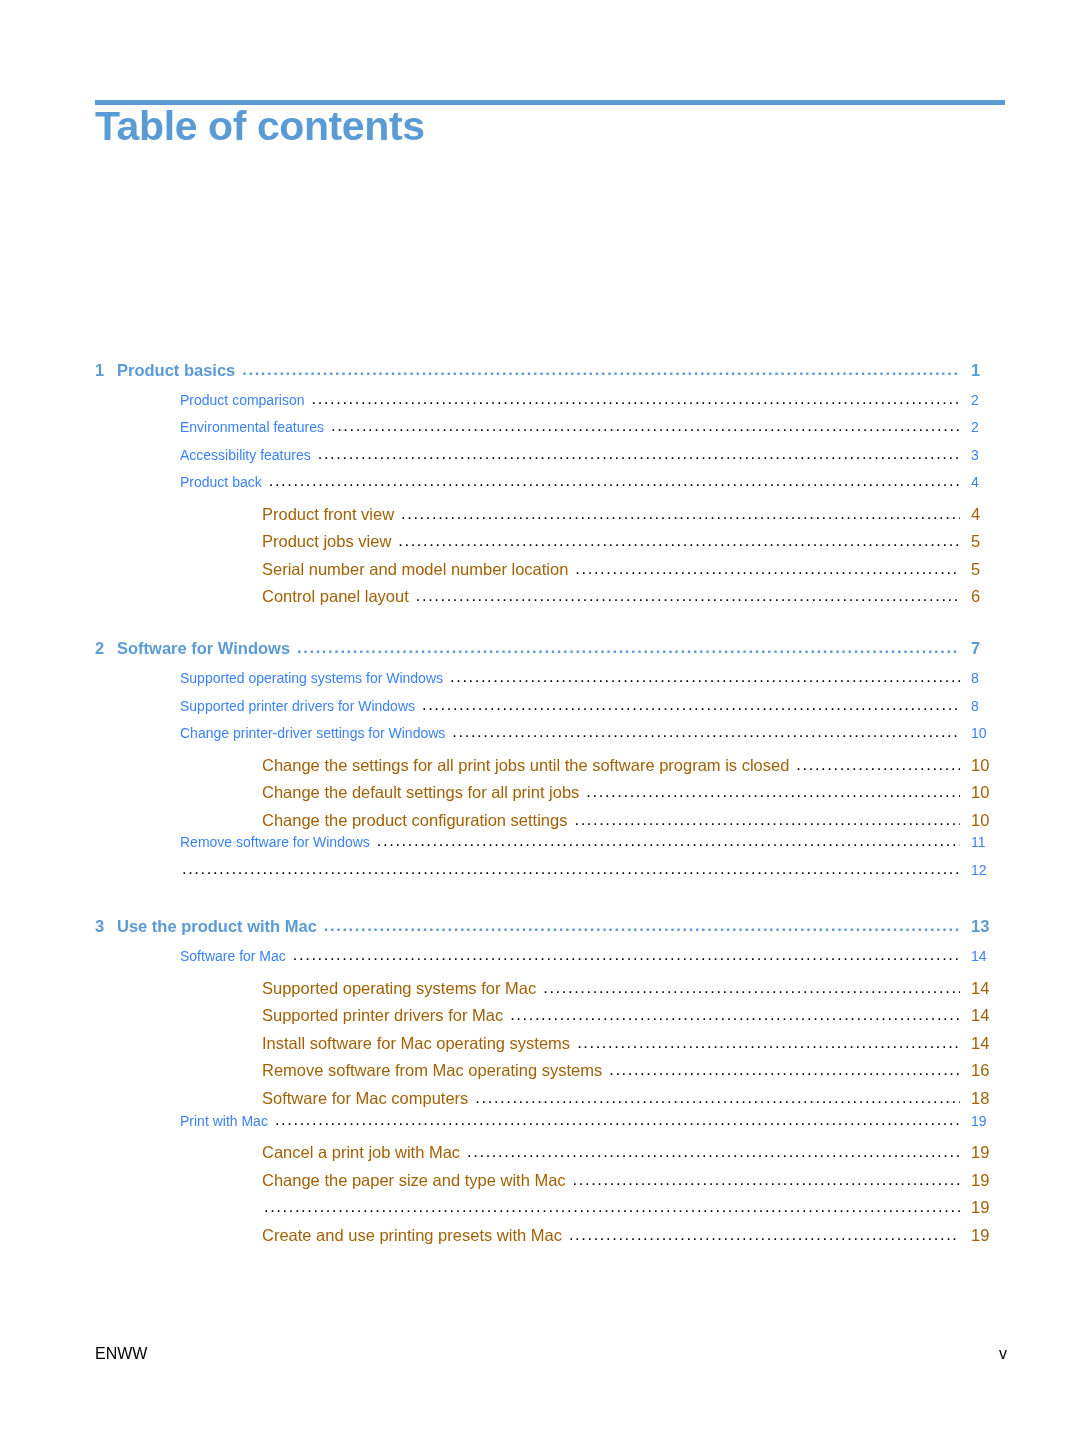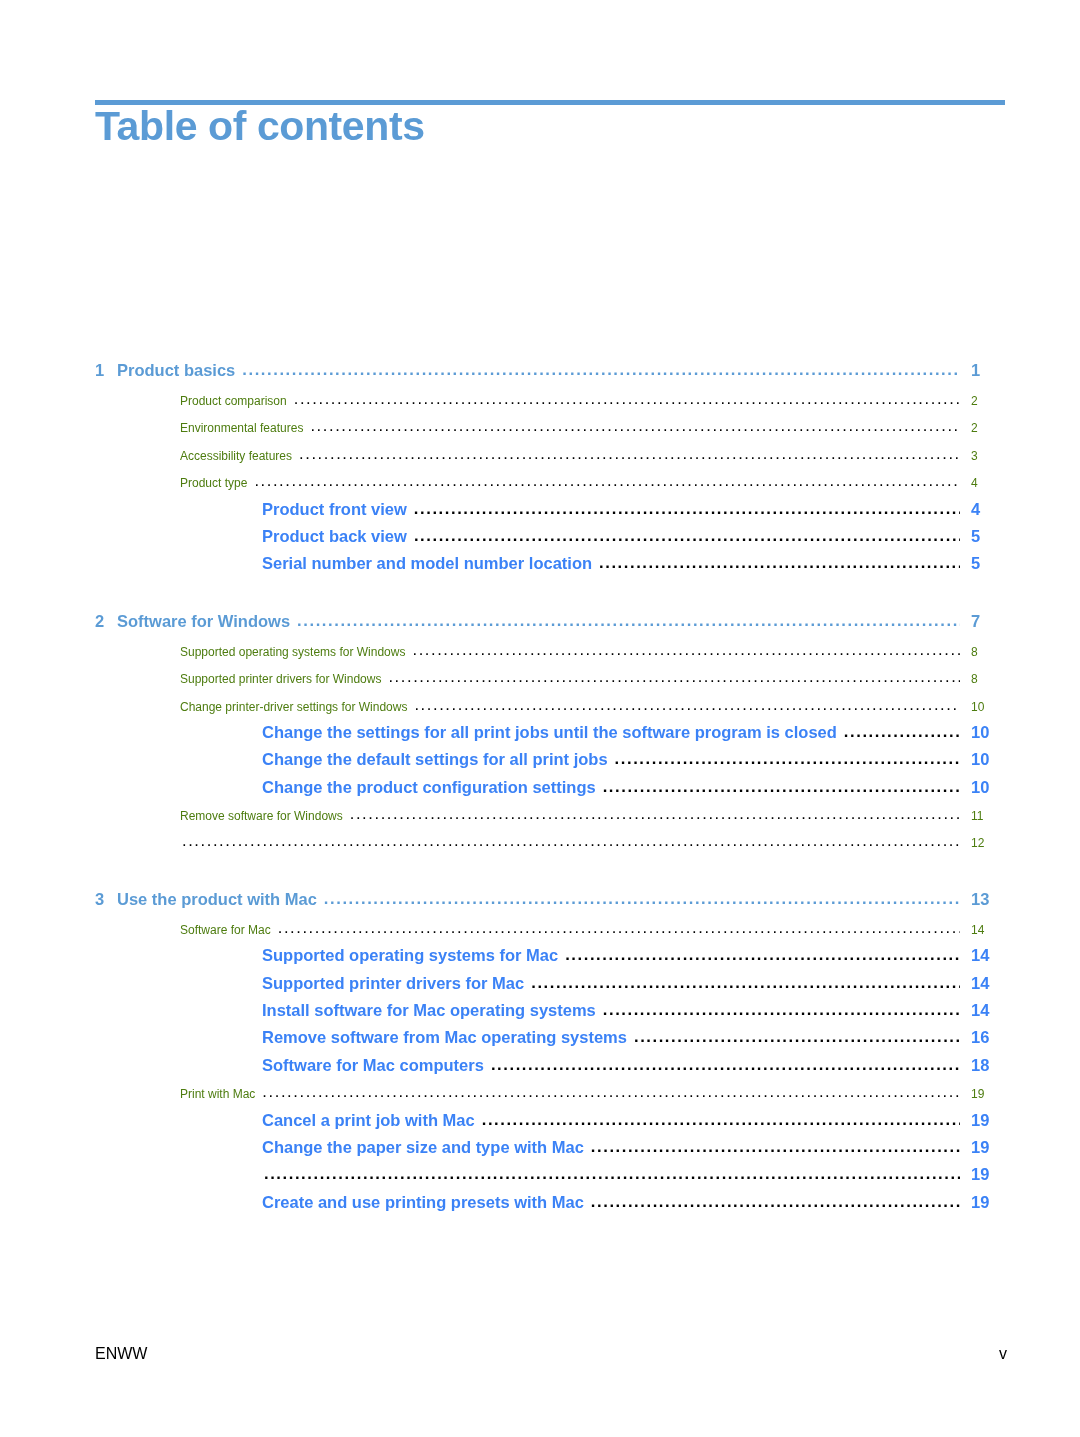--- a/index.html
+++ b/index.html
@@ -75,32 +75,33 @@
   }
   .lvl0 .chap-num {
     display: inline-block;
     width: 22px;
     flex: 0 0 22px;
   }
   .lvl0 .dots-fill { color: #5B9BD5; }
 
   
   .lvl1 {
-    color: #4d7c0f;
+    color: #3b82f6;
     font-weight: normal;
-    font-size: 12px;
+    font-size: 14px;
     padding-left: 85px;
   }
 
   
   .lvl2 {
-    color: #3b82f6;
-    font-weight: bold;
+    color: #a16207;
+    font-weight: normal;
     font-size: 16.5px;
     padding-left: 167px;
+    align-items: center;
   }
 
   .entry-text {
     white-space: nowrap;
     flex: 0 0 auto;
     padding-right: 5px;
   }
 
   .dots-fill {
     flex: 1 1 auto;
@@ -166,38 +167,43 @@
           <span class="entry-text">Environmental features</span>
           <span class="dots-fill"></span>
           <span class="page-num">2</span>
         </div>
         <div class="toc-row lvl1">
           <span class="entry-text">Accessibility features</span>
           <span class="dots-fill"></span>
           <span class="page-num">3</span>
         </div>
         <div class="toc-row lvl1">
-          <span class="entry-text">Product type</span>
+          <span class="entry-text">Product back</span>
           <span class="dots-fill"></span>
           <span class="page-num">4</span>
         </div>
         <div class="toc-row lvl2">
           <span class="entry-text">Product front view</span>
           <span class="dots-fill"></span>
           <span class="page-num">4</span>
         </div>
         <div class="toc-row lvl2">
-          <span class="entry-text">Product back view</span>
+          <span class="entry-text">Product jobs view</span>
           <span class="dots-fill"></span>
           <span class="page-num">5</span>
         </div>
         <div class="toc-row lvl2">
           <span class="entry-text">Serial number and model number location</span>
           <span class="dots-fill"></span>
           <span class="page-num">5</span>
+        </div>
+        <div class="toc-row lvl2">
+          <span class="entry-text">Control panel layout</span>
+          <span class="dots-fill"></span>
+          <span class="page-num">6</span>
         </div>
       </div>
       <div class="toc-group">
         <div class="toc-row lvl0">
           <span class="chap-num">2</span>
           <span class="entry-text">Software for Windows</span>
           <span class="dots-fill"></span>
           <span class="page-num">7</span>
         </div>
         <div class="toc-row lvl1">

